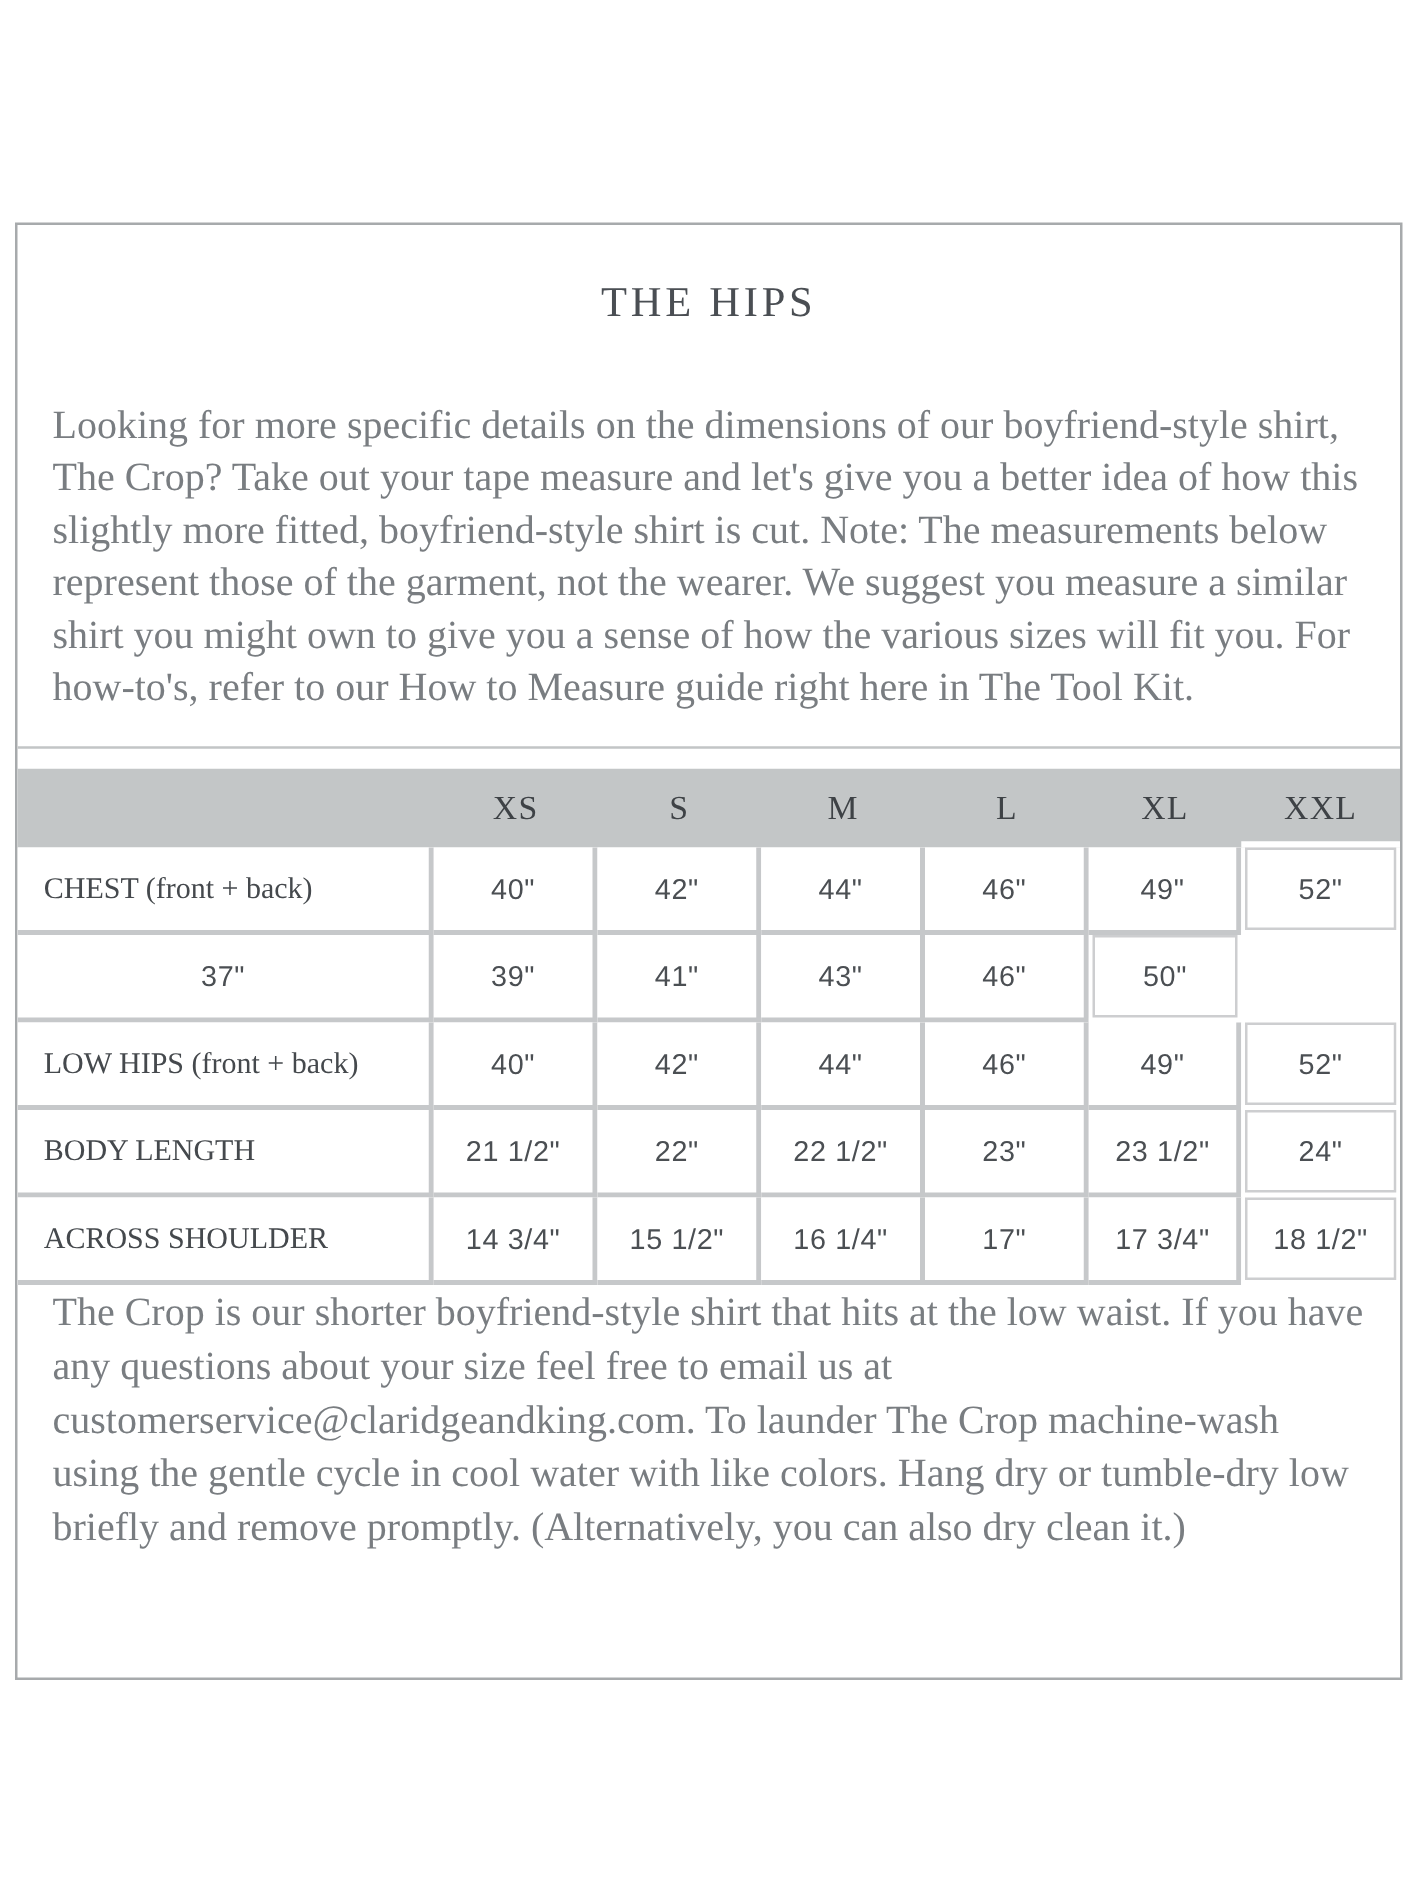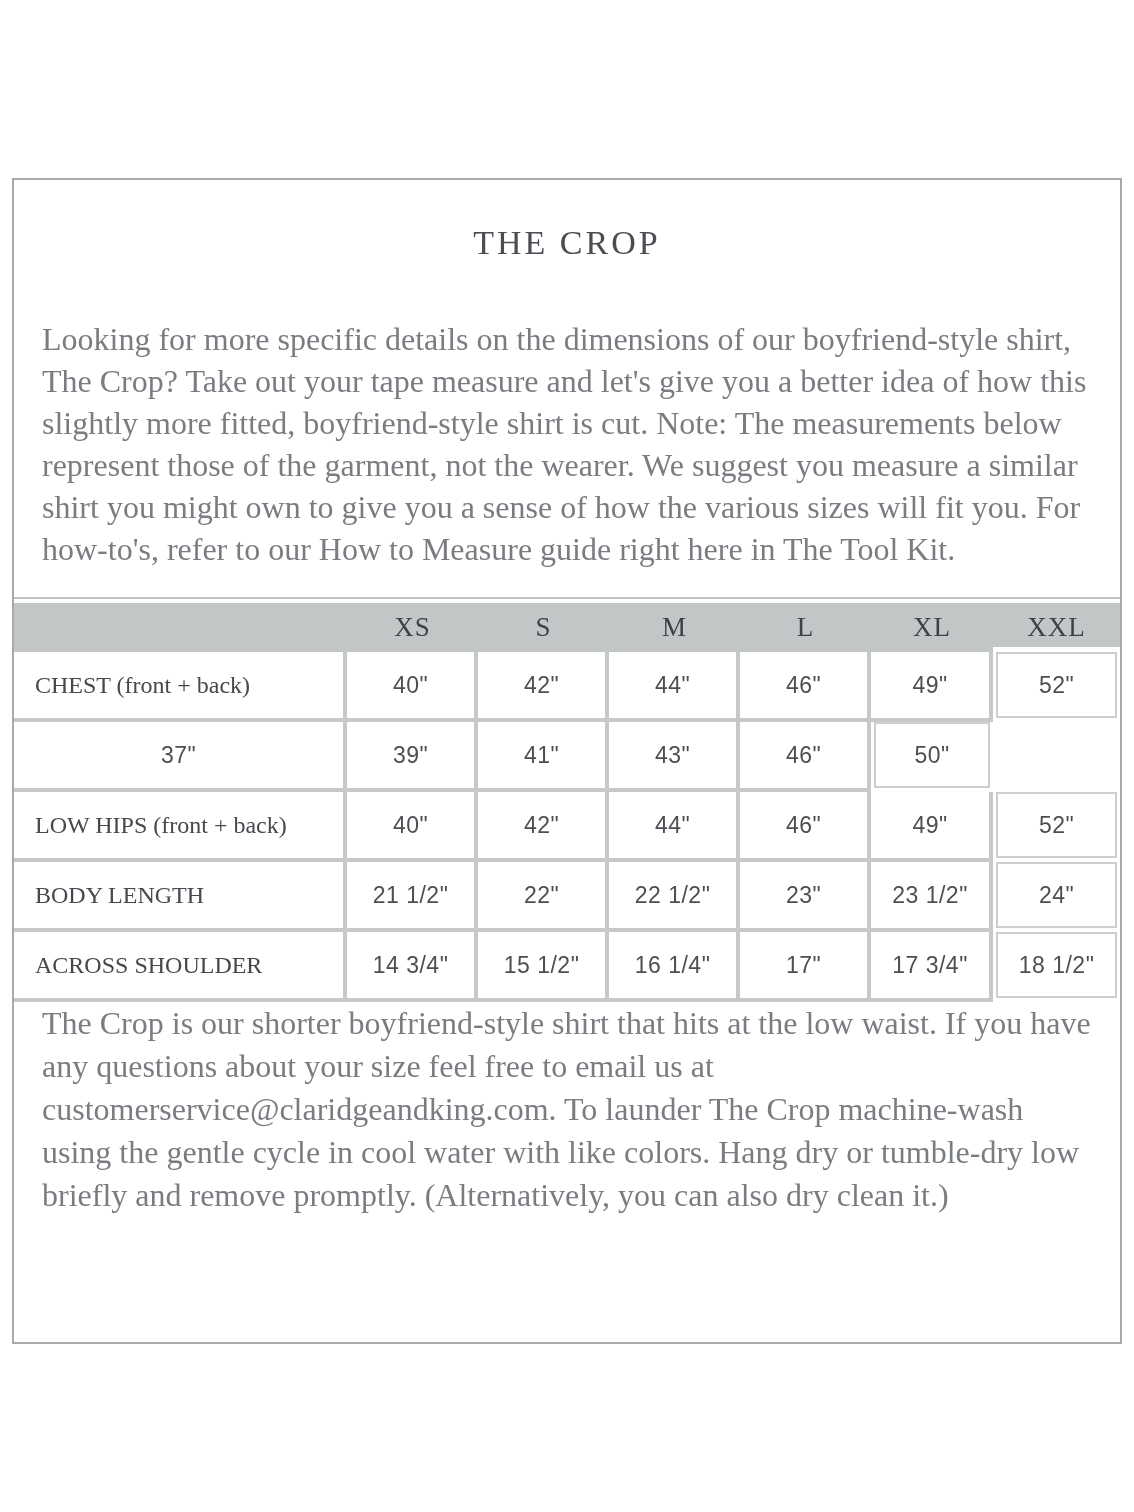--- a/index.html
+++ b/index.html
@@ -52,22 +52,22 @@
     height: 2px;
     background: #c2c5c6;
   }
 
   .grid-cols {
     display: grid;
     grid-template-columns: 333px 131px 131px 131px 131px 122px 1fr;
   }
 
   .thead {
-    margin-top: 4px;
-    height: 49px;
+    margin-top: 16px;
+    height: 63px;
     background: #c3c6c7;
   }
 
   .hcell {
     display: flex;
     align-items: center;
     justify-content: center;
     font-family: "Liberation Serif", serif;
     font-size: 27px;
     letter-spacing: 1px;
@@ -126,21 +126,21 @@
     font-size: 23px;
     letter-spacing: 0.5px;
     color: #4b4f53;
   }
 </style>
 </head>
 <body>
 
 <div class="panel">
 
-  <div class="page-title">THE CROP</div>
+  <div class="page-title">THE HIPS</div>
 
   <p class="body-text intro-text">Looking for more specific details on the dimensions of our boyfriend-style shirt, The Crop? Take out your tape measure and let's give you a better idea of how this slightly more fitted, boyfriend-style shirt is cut. Note: The measurements below represent those of the garment, not the wearer. We suggest you measure a similar shirt you might own to give you a sense of how the various sizes will fit you. For how-to's, refer to our How to Measure guide right here in The Tool Kit.</p>
 
   <div class="size-chart">
     <div class="chart-top-rule"></div>
     <div class="thead grid-cols" id="thead">
       <div class="hcell"></div>
     <div class="hcell">XS</div>
         <div class="hcell">S</div>
         <div class="hcell">M</div>

